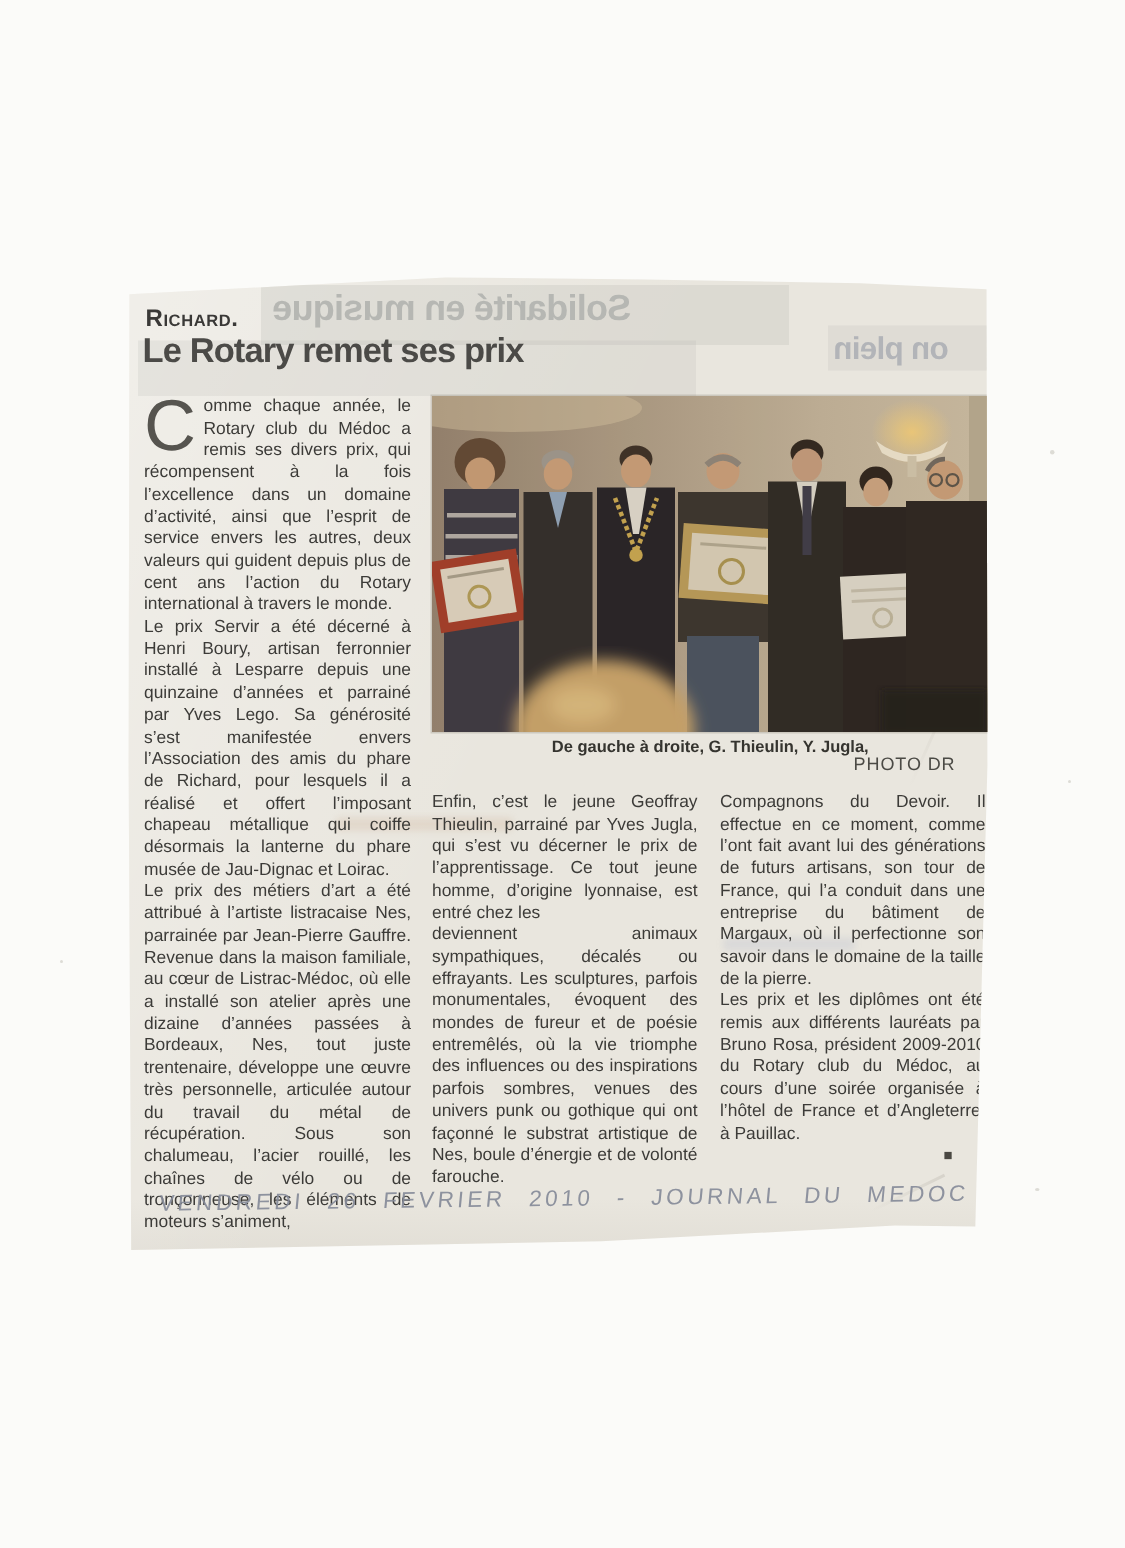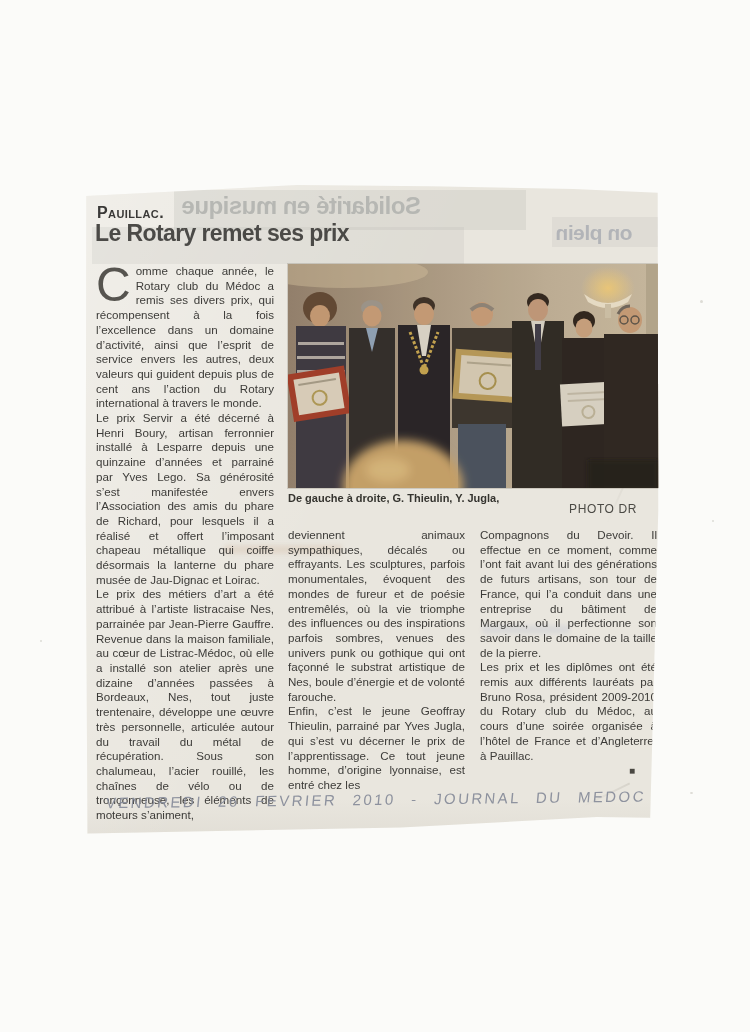--- a/index.html
+++ b/index.html
@@ -35,21 +35,21 @@
     color:#3c3b38;}
   .col p{margin:0;}
   .dropcap{float:left;font-size:48px;line-height:39px;padding:1px 5px 0 0;
     color:#56544f;}
   .end-mark{text-align:right;font-size:10px;color:#4a4842;line-height:10px;
     margin:3px 22px 0 0;}
 
   
   .photo{position:absolute;left:204px;top:81px;width:371px;height:224px;
     overflow:hidden;box-shadow:0 0 0 1px rgba(120,110,95,.25);}
-  .caption-row{position:absolute;left:204px;top:309px;width:371px;height:30px;}
+  .caption-row{position:absolute;left:204px;top:309px;width:371px;height:30px;text-align:center;}
   .caption{font-weight:bold;font-size:11px;line-height:13px;color:#35342f;}
   .credit{position:absolute;right:22px;top:10px;font-size:12px;
     letter-spacing:.6px;color:#4b4a45;}
 
   
   .handwriting{position:absolute;left:22px;top:608px;width:520px;
     font-size:15px;letter-spacing:2.4px;word-spacing:9px;color:#868b99;
     transform:rotate(-.7deg) skewX(-6deg);opacity:.92;white-space:nowrap;}
 </style>
 </head>
@@ -67,21 +67,21 @@
     <div class="ghost-band" style="left:90px;top:7px;width:352px;height:40px;"></div>
     <div class="ghost-text" style="left:98px;top:9px;font-size:24px;">Solidarité en musique</div>
     <div class="ghost-band" style="left:468px;top:34px;width:106px;height:30px;background:rgba(186,186,182,.22);"></div>
     <div class="ghost-text" style="left:472px;top:38px;font-size:21px;color:#b2b4b8;">on plein</div>
     <div class="ghost-band" style="left:8px;top:44px;width:372px;height:37px;background:rgba(178,176,170,.18);"></div>
     <div class="ghost-smudge" style="left:140px;top:362px;width:118px;height:9px;background:rgba(195,150,115,.18);"></div>
     <div class="ghost-smudge" style="left:398px;top:442px;width:88px;height:9px;background:rgba(145,158,190,.16);"></div>
     <div class="crease" style="left:540px;top:255px;height:90px;"></div>
     <div class="crease" style="left:520px;top:585px;height:55px;transform:rotate(64deg);"></div>
 
-    <div class="kicker">Pauillac.</div>
+    <div class="kicker">Richard.</div>
     <div class="headline">Le Rotary remet ses prix</div>
 
     <div class="col" style="left:12px;top:81px;width:178px;">
       <p><span class="dropcap">C</span><span>omme chaque année, le Rotary club du Médoc a remis ses divers prix, qui récompensent à la fois l’excellence dans un domaine d’activité, ainsi que l’esprit de service envers les autres, deux valeurs qui guident depuis plus de cent ans l’action du Rotary international à travers le monde.</span></p>
       <p>Le prix Servir a été décerné à Henri Boury, artisan ferronnier installé à Lesparre depuis une quinzaine d’années et parrainé par Yves Lego. Sa générosité s’est manifestée envers l’Association des amis du phare de Richard, pour lesquels il a réalisé et offert l’imposant chapeau métallique qui coiffe désormais la lanterne du phare musée de Jau-Dignac et Loirac.</p>
       <p>Le prix des métiers d’art a été attribué à l’artiste listracaise Nes, parrainée par Jean-Pierre Gauffre. Revenue dans la maison familiale, au cœur de Listrac-Médoc, où elle a installé son atelier après une dizaine d’années passées à Bordeaux, Nes, tout juste trentenaire, développe une œuvre très personnelle, articulée autour du travail du métal de récupération. Sous son chalumeau, l’acier rouillé, les chaînes de vélo ou de tronçonneuse, les éléments de moteurs s’animent,</p>
     </div>
 
     <div class="photo">
       <svg width="371" height="224" viewBox="0 0 371 224">
@@ -193,22 +193,22 @@
         <rect width="371" height="224" fill="#8a6f50" opacity=".07"></rect>
       </svg>
     </div>
 
     <div class="caption-row">
       <div class="caption">De gauche à droite, G. Thieulin, Y. Jugla,</div>
       <div class="credit">PHOTO DR</div>
     </div>
 
     <div class="col" style="left:204px;top:345px;width:177px;">
+      <p>Enfin, c’est le jeune Geoffray Thieulin, parrainé par Yves Jugla, qui s’est vu décerner le prix de l’apprentissage. Ce tout jeune homme, d’origine lyonnaise, est entré chez les</p>
       <p>deviennent animaux sympathiques, décalés ou effrayants. Les sculptures, parfois monumentales, évoquent des mondes de fureur et de poésie entremêlés, où la vie triomphe des influences ou des inspirations parfois sombres, venues des univers punk ou gothique qui ont façonné le substrat artistique de Nes, boule d’énergie et de volonté farouche.</p>
-      <p>Enfin, c’est le jeune Geoffray Thieulin, parrainé par Yves Jugla, qui s’est vu décerner le prix de l’apprentissage. Ce tout jeune homme, d’origine lyonnaise, est entré chez les</p>
     </div>
 
     <div class="col" style="left:396px;top:345px;width:177px;">
       <p>Compagnons du Devoir. Il effectue en ce moment, comme l’ont fait avant lui des générations de futurs artisans, son tour de France, qui l’a conduit dans une entreprise du bâtiment de Margaux, où il perfectionne son savoir dans le domaine de la taille de la pierre.</p>
       <p>Les prix et les diplômes ont été remis aux différents lauréats par Bruno Rosa, président 2009-2010 du Rotary club du Médoc, au cours d’une soirée organisée à l’hôtel de France et d’Angleterre, à Pauillac.</p>
       <div class="end-mark">■</div>
     </div>
 
     <div class="handwriting">VENDREDI 26 FEVRIER 2010 - JOURNAL DU MEDOC -</div>
 

